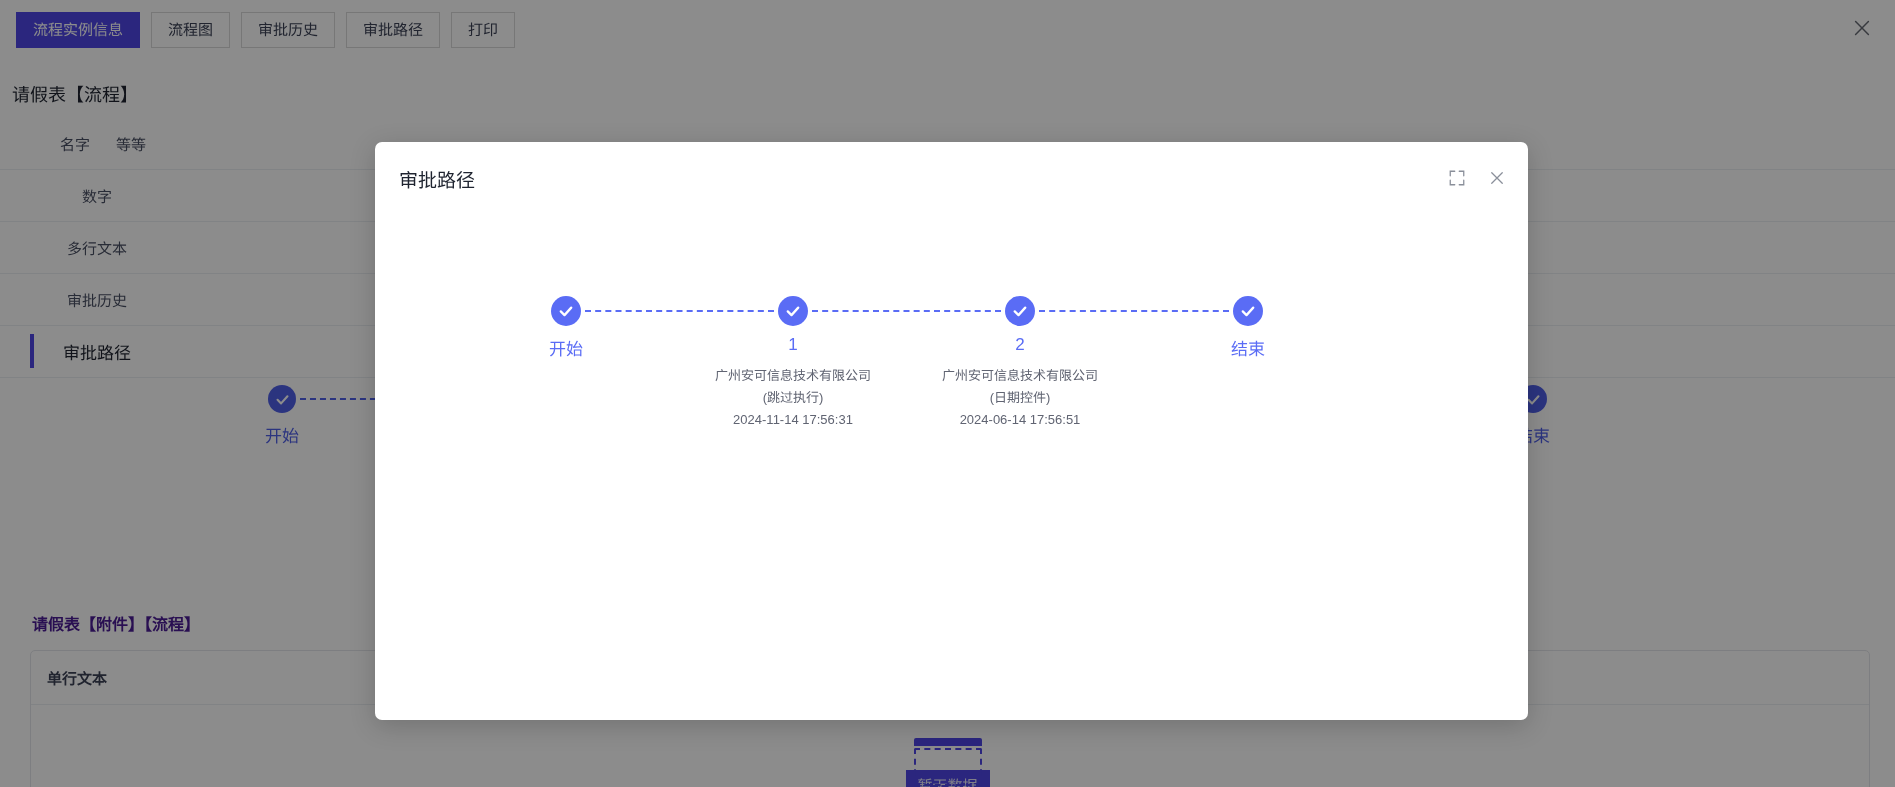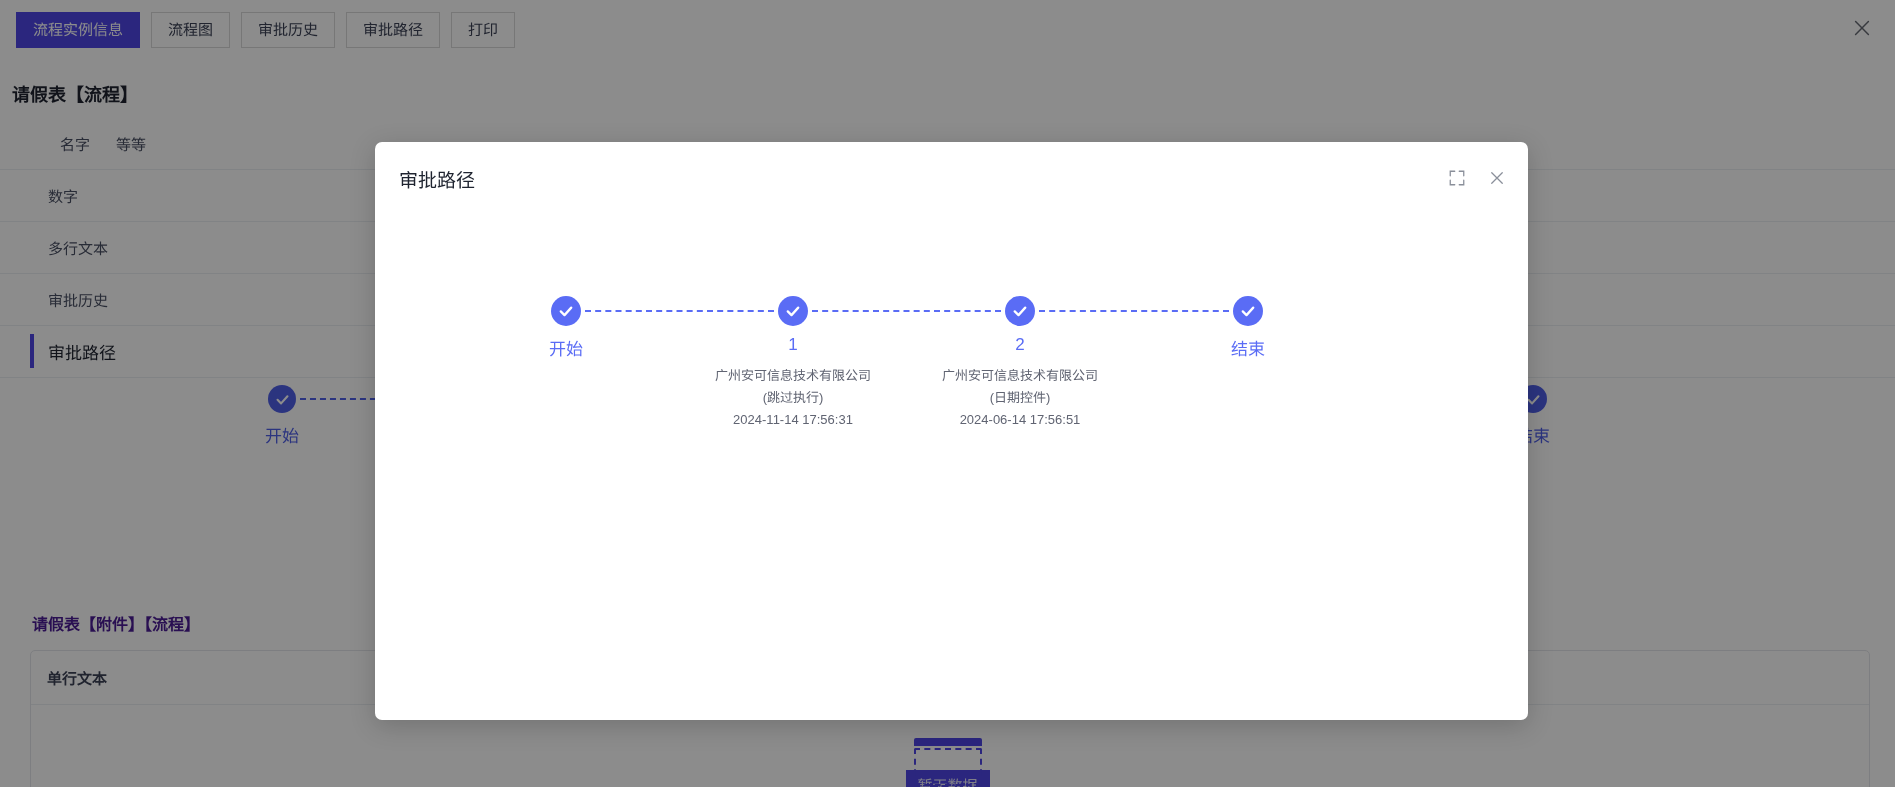--- a/index.html
+++ b/index.html
@@ -36,32 +36,32 @@
   }
   .page-close {
     position: absolute; top: 17px; right: 22px;
     width: 22px; height: 22px; cursor: pointer;
     color: #666a73;
   }
   .page-close svg { width: 100%; height: 100%; display: block; }
 
   .form-title {
     position: absolute; left: 12px; top: 80px;
-    font-size: 18px; font-weight: bold; color: #1f2430;
+    font-size: 18px; font-weight: normal; color: #1f2430;
   }
   .form-rows {
     position: absolute; left: 0; top: 118px; right: 0;
   }
   .frow {
     height: 52px; display: flex; align-items: center;
     border-bottom: 1px solid #eceef2;
     position: relative;
   }
   .frow .flabel {
-    width: 160px; text-align: left; padding-right: 14px;
+    width: 160px; text-align: center; padding-right: 14px;
     font-size: 15px; color: #4a5064; white-space: nowrap; padding-left: 48px;
   }
   .frow .flabel.multi { display: flex; justify-content: flex-end; gap: 26px; }
   .frow.accent::before {
     content: ""; position: absolute; left: 30px; top: 8px;
     width: 4px; height: 34px; background: #4f46e5;
   }
   .frow.accent .flabel { color: #1f2430; font-size: 17px; }
 
   

